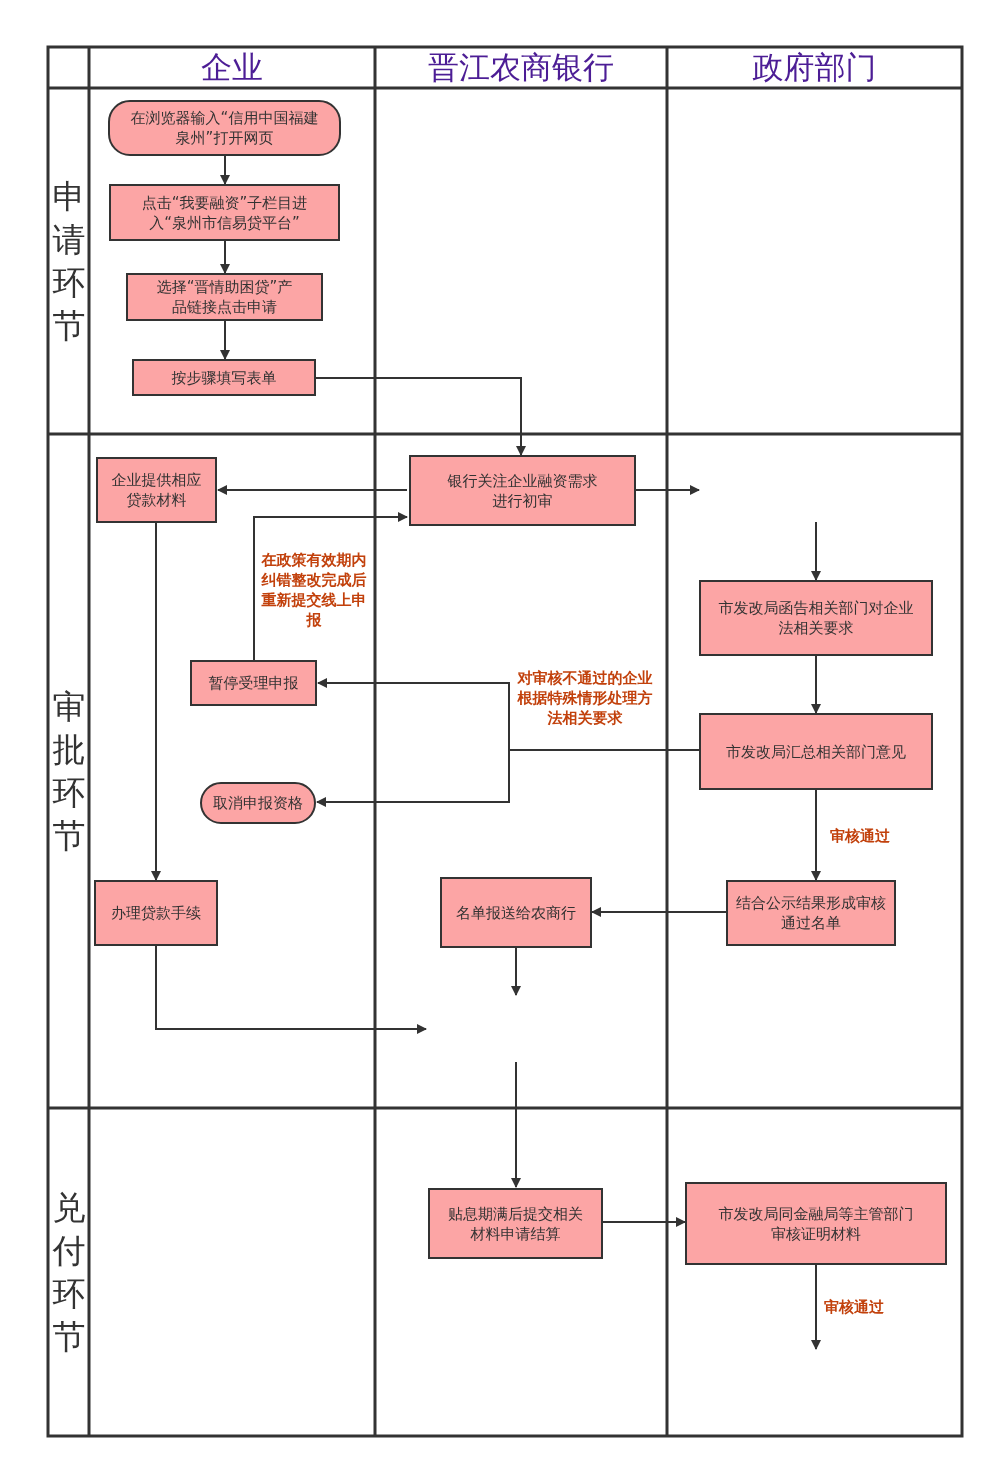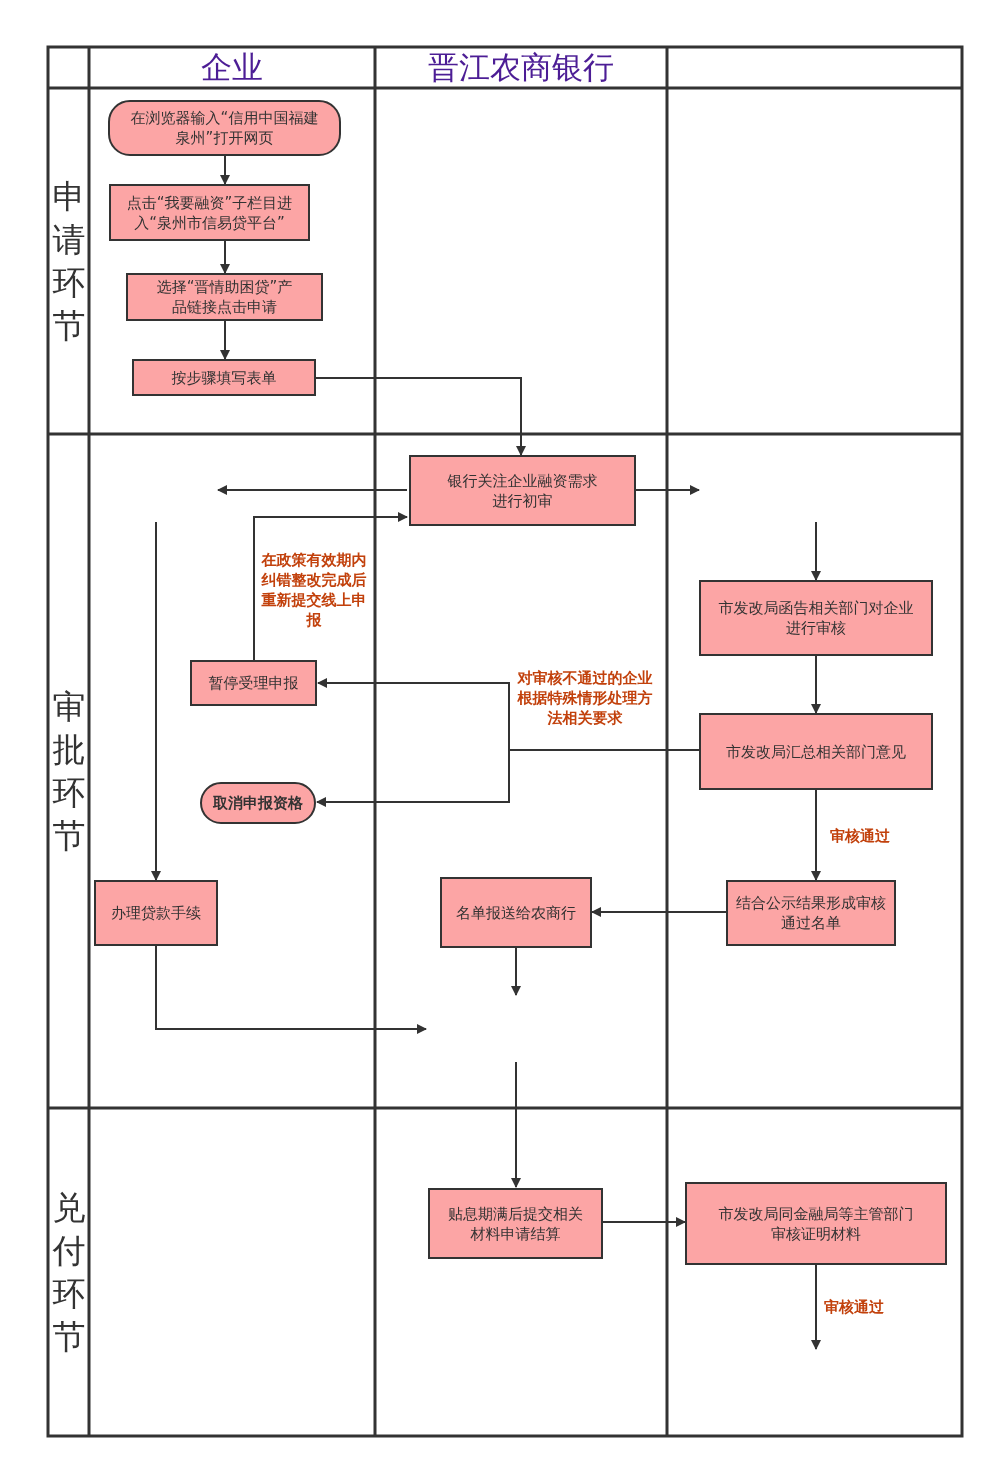--- a/index.html
+++ b/index.html
@@ -57,20 +57,21 @@
       <line x1="516" y1="947" x2="516" y2="995" marker-end="url(#arr)"></line>
       <polyline points="156,945 156,1029 426,1029" marker-end="url(#arr)"></polyline>
       <line x1="516" y1="1062" x2="516" y2="1187" marker-end="url(#arr)"></line>
       <line x1="602" y1="1222" x2="685" y2="1222" marker-end="url(#arr)"></line>
       <line x1="816" y1="1264" x2="816" y2="1349" marker-end="url(#arr)"></line>
     </g>
   </svg>
 
   <div class="lane-head" style="left:89px;top:47px;width:286px;height:41px;">企业</div>
   <div class="lane-head" style="left:375px;top:47px;width:292px;height:41px;">晋江农商银行</div>
+  <div class="lane-head" style="left:667px;top:47px;width:295px;height:41px;">政府部门</div>
 
   <div class="phase-label" style="left:49px;top:88px;height:346px;">
       <div>申</div>
       <div>请</div>
       <div>环</div>
       <div>节</div>
     </div>
   <div class="phase-label" style="left:49px;top:434px;height:674px;">
       <div>审</div>
       <div>批</div>
@@ -81,56 +82,60 @@
       <div>兑</div>
       <div>付</div>
       <div>环</div>
       <div>节</div>
     </div>
 
   <div class="node round" style="left:108px;top:100px;width:233px;height:56px;">
       <span>在浏览器输入“信用中国福建
 泉州”打开网页</span>
     </div>
-  <div class="node" style="left:109px;top:184px;width:201px;height:57px;">
+  <div class="node" style="left:109px;top:184px;width:231px;height:57px;">
       <span>点击“我要融资”子栏目进
 入“泉州市信易贷平台”</span>
     </div>
   <div class="node" style="left:126px;top:273px;width:197px;height:48px;">
       <span>选择“晋情助困贷”产
 品链接点击申请</span>
     </div>
   <div class="node" style="left:132px;top:359px;width:184px;height:37px;">
       <span>按步骤填写表单</span>
     </div>
+  <div class="node" style="left:96px;top:457px;width:121px;height:66px;">
+      <span>企业提供相应
+贷款材料</span>
+    </div>
   <div class="node" style="left:190px;top:660px;width:127px;height:46px;">
       <span>暂停受理申报</span>
     </div>
-  <div class="node round" style="left:200px;top:782px;width:116px;height:42px;font-weight:bold;">
+  <div class="node round" style="left:200px;top:782px;width:116px;height:42px;">
       <span>取消申报资格</span>
     </div>
   <div class="node" style="left:94px;top:880px;width:124px;height:66px;">
       <span>办理贷款手续</span>
     </div>
 
   <div class="node" style="left:409px;top:455px;width:227px;height:71px;">
       <span>银行关注企业融资需求
 进行初审</span>
     </div>
   <div class="node" style="left:440px;top:877px;width:152px;height:71px;">
       <span>名单报送给农商行</span>
     </div>
   <div class="node" style="left:428px;top:1188px;width:175px;height:71px;">
       <span>贴息期满后提交相关
 材料申请结算</span>
     </div>
 
   <div class="node" style="left:699px;top:580px;width:234px;height:76px;">
       <span>市发改局函告相关部门对企业
-进行审核</span>
+法相关要求</span>
     </div>
   <div class="node" style="left:699px;top:713px;width:234px;height:77px;">
       <span>市发改局汇总相关部门意见</span>
     </div>
   <div class="node" style="left:726px;top:880px;width:170px;height:66px;">
       <span>结合公示结果形成审核
 通过名单</span>
     </div>
   <div class="node" style="left:685px;top:1182px;width:262px;height:83px;">
       <span>市发改局同金融局等主管部门

